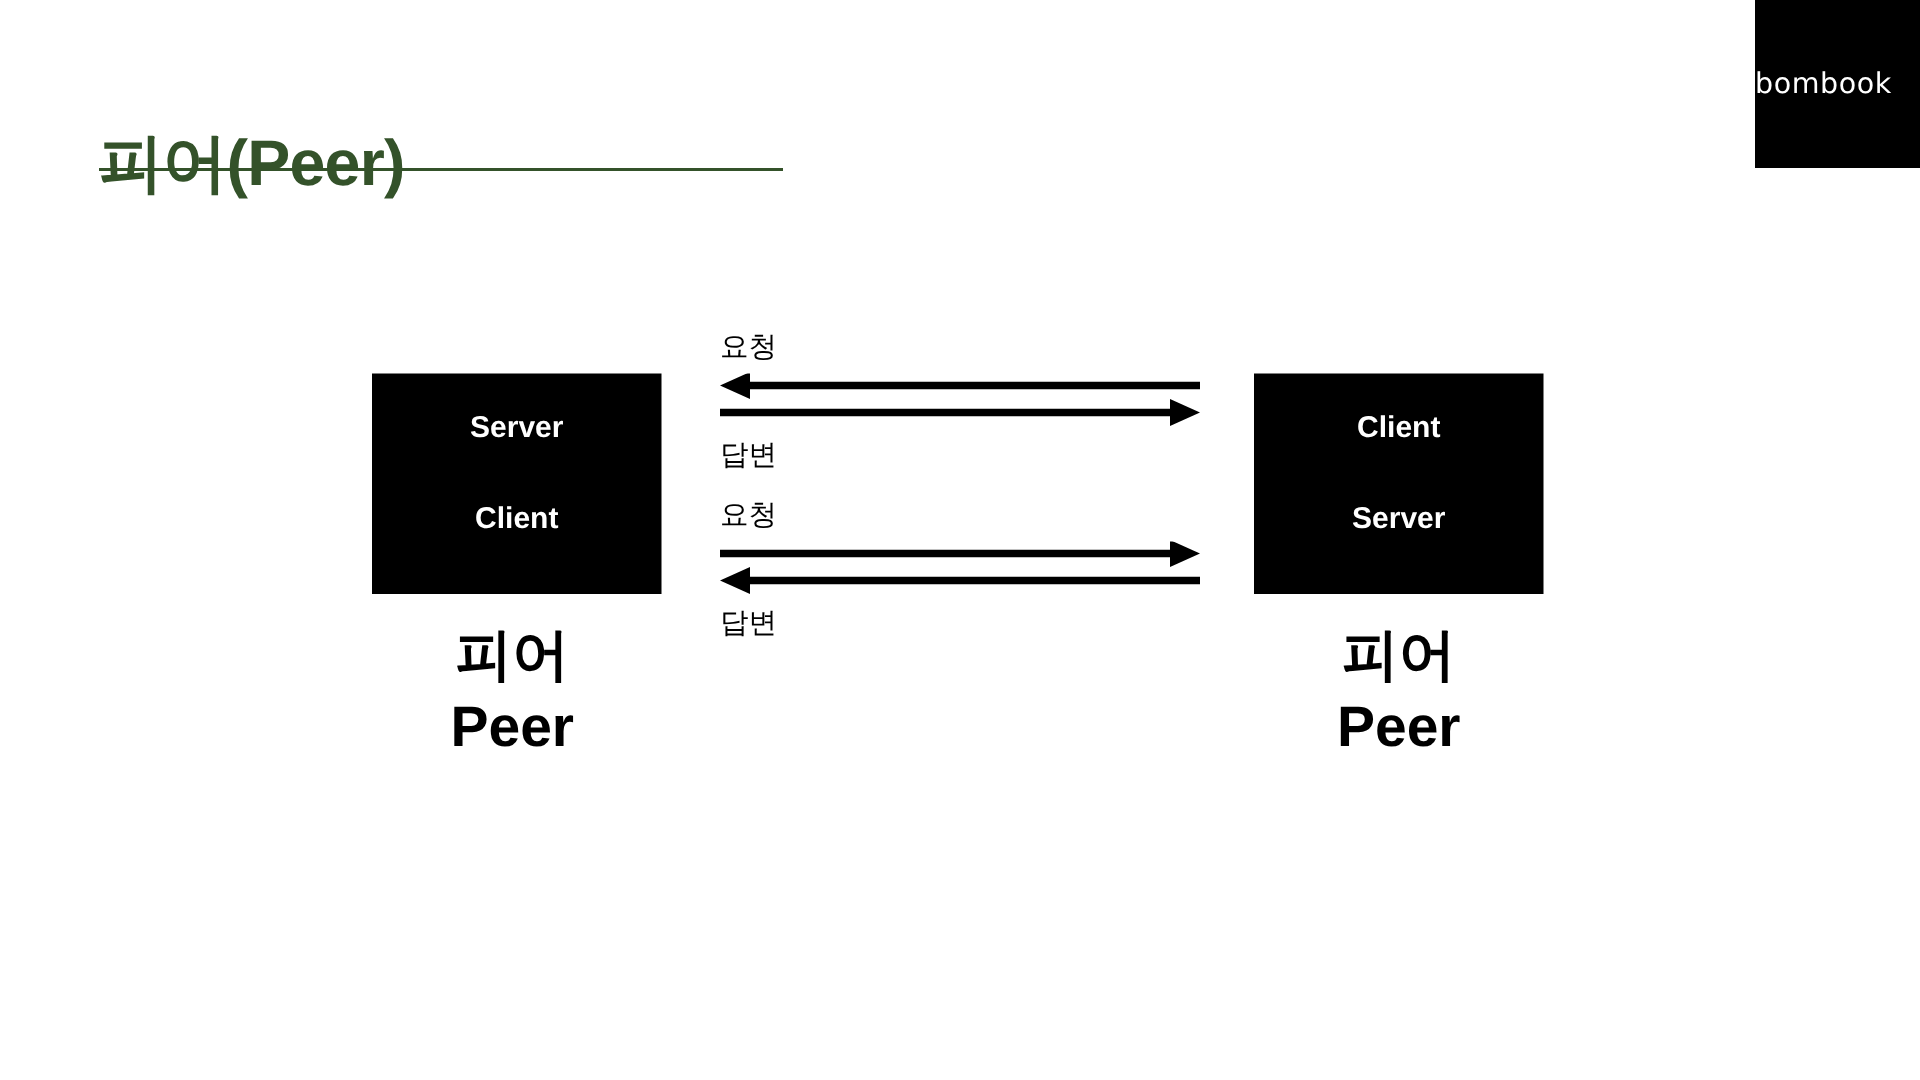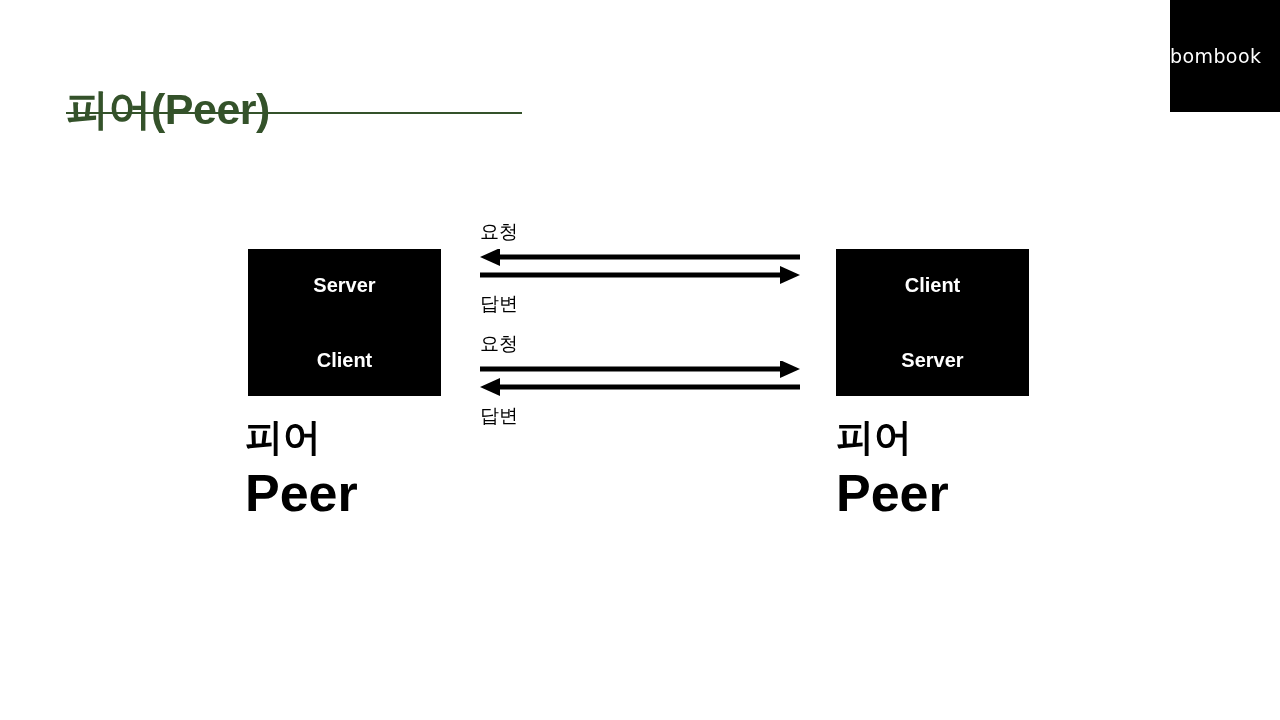--- a/index.html
+++ b/index.html
@@ -70,42 +70,43 @@
     position: absolute;
     width: 193px;
     height: 147px;
     background: #000000;
     color: #ffffff;
     display: flex;
     flex-direction: column;
     align-items: center;
     justify-content: space-between;
     box-sizing: border-box;
-    padding: 26px 0 26px 0;
+    padding: 26px 0 40px 0;
   }
   .node-box.left  { left: 248px; top: 249px; }
   .node-box.right { left: 836px; top: 249px; }
 
   .node-role {
     font-size: 20px;
     font-weight: bold;
     line-height: 1;
   }
 
   .node-caption {
     position: absolute;
     width: 193px;
+    text-align: center;
     color: #000000;
     font-weight: bold;
     line-height: 1.05;
   }
   .node-caption.left  { left: 245px; top: 418px; }
   .node-caption.right { left: 836px; top: 418px; }
   .caption-ko { font-size: 38px; display: block; }
-  .caption-en { font-size: 52px; display: block; margin-top: 8px; }
+  .caption-en { font-size: 38px; display: block; margin-top: 8px; }
 
   
   .arrow-group {
     position: absolute;
     left: 480px;
     width: 320px;
   }
   .arrow-group.top    { top: 222px; }
   .arrow-group.bottom { top: 334px; }
 

